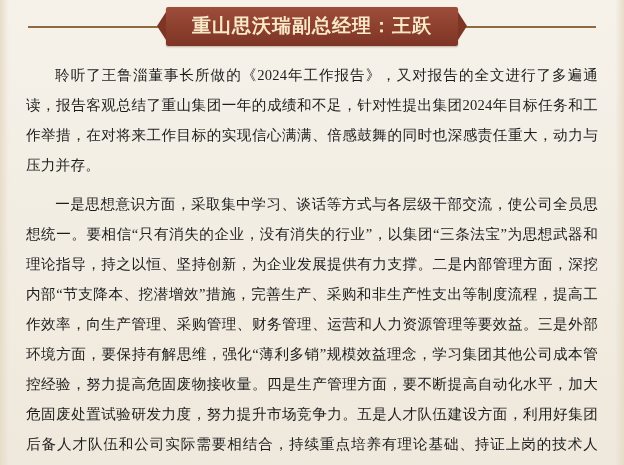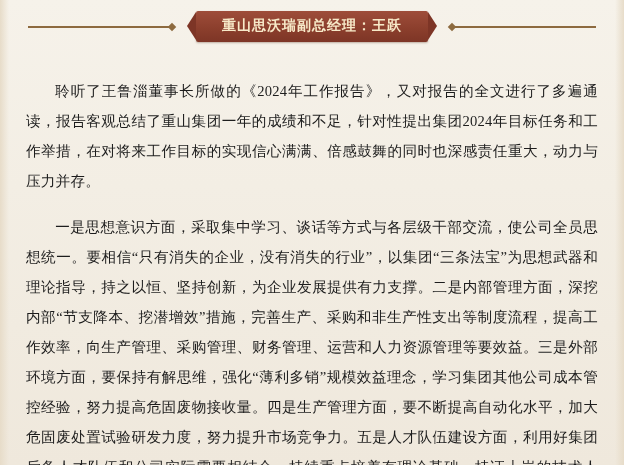--- a/index.html
+++ b/index.html
@@ -73,21 +73,21 @@
     transform: rotate(45deg);
   }
   .rule.left::after { right: -3px; }
   .rule.right::after { left: -3px; }
 
   .title-plate {
     position: relative;
     z-index: 2;
     background: linear-gradient(180deg, #9e4d3a 0%, #8c3f2d 55%, #7d3526 100%);
     color: #f7e9c8;
-    font-size: 14px;
+    font-size: 19px;
     font-weight: bold;
     letter-spacing: 1px;
     padding: 6px 26px 7px 26px;
     border-radius: 2px;
     box-shadow: 0 1px 2px rgba(90,50,30,0.35);
     font-family: "Liberation Serif", "DejaVu Serif", serif;
     white-space: nowrap;
   }
   .title-plate::before,
   .title-plate::after {
@@ -107,21 +107,21 @@
   .title-plate::after {
     right: -9px;
     border-left: 9px solid #7d3526;
   }
 
   
   .content {
     padding: 6px 26px 0 26px;
   }
   .para {
-    margin: 16px 0 9px 0;
+    margin: 0 0 9px 0;
     font-size: 14.6px;
     line-height: 30px;
     color: #1d1d1d;
     text-align: justify;
     text-justify: inter-ideograph;
     text-indent: 2em;
     font-family: "Liberation Serif", "DejaVu Serif", serif;
     letter-spacing: 0.2px;
   }
 </style>

